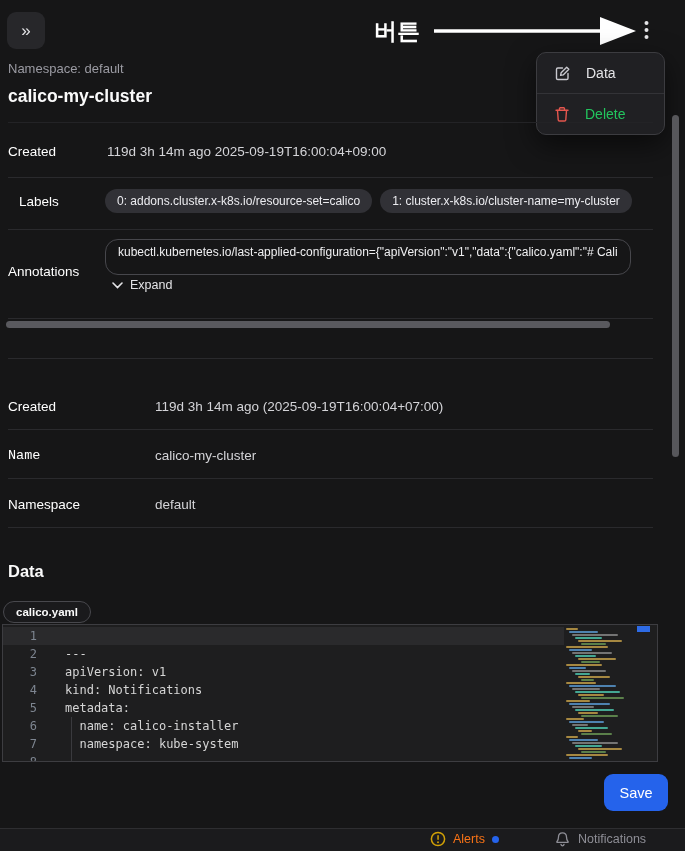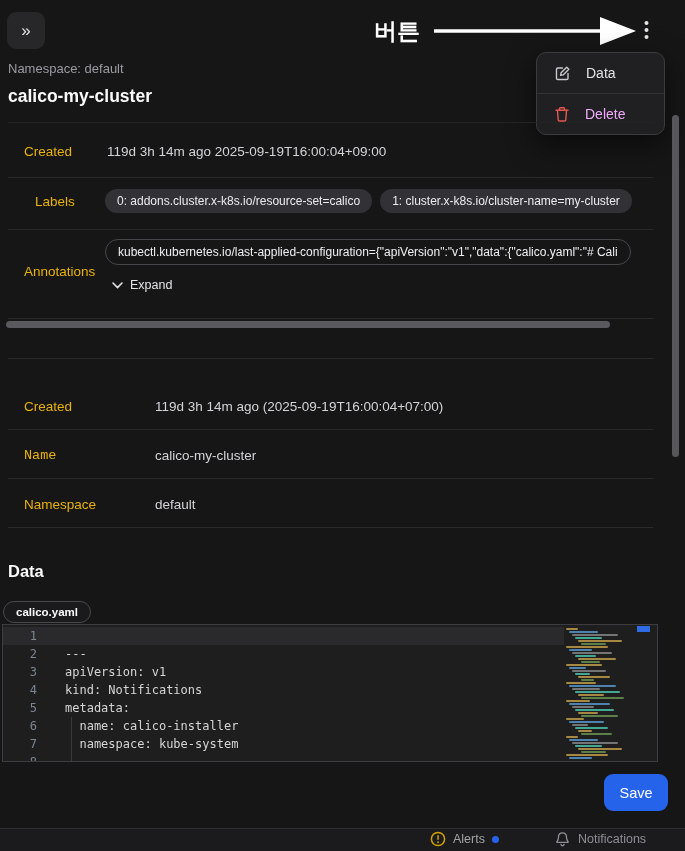--- a/index.html
+++ b/index.html
@@ -21,30 +21,30 @@
   .kebab-btn { left:636px; top:15px; width:20px; height:30px; background:none; border:none; cursor:pointer;
     display:flex; align-items:center; justify-content:center; }
   .ns-line { left:8px; top:61px; font-size:13px; color:#9b9ba3; }
   .page-title { left:8px; top:86px; font-size:17.5px; font-weight:700; color:#fafafa; }
 
   
   .menu { left:536px; top:52px; width:129px; background:#202023; border:1px solid #3c3c40;
     border-radius:10px; box-shadow:0 10px 28px rgba(0,0,0,.55); overflow:hidden; }
   .menu-item { height:40px; display:flex; align-items:center; gap:15px; padding:0 17px;
     font-size:14px; color:#e4e4e7; cursor:pointer; }
-  .menu-item.danger { color:#f0abfc;text-align:right; }
+  .menu-item.danger { color:#22c55e;text-align:right; }
   .menu-divider { height:1px; background:#333337; }
 
   
-  .row-label { position:absolute; left:24px; font-size:13.5px; color:#eab308; }
+  .row-label { position:absolute; left:8px; font-size:13.5px; color:#ffffff; }
   .row-value { position:absolute; font-size:13.5px; color:#d4d4d8; }
   .chips { left:105px; top:189px; display:flex; gap:8px; width:553px; overflow:hidden; }
   .chip { height:24px; border-radius:12px; background:#313136; color:#ececf0;
     font-size:12px; padding:0 12px; line-height:24px; white-space:nowrap; flex:0 0 auto; }
-  .anno-chip { left:105px; top:239px; height:26px; max-width:553px; overflow:hidden;
+  .anno-chip { left:105px; top:239px; height:36px; max-width:553px; overflow:hidden;
     border:1px solid #47474c; border-radius:13px; color:#f0f0f2; font-size:12px;
     padding:0 12px; line-height:24px; white-space:nowrap; }
   .expand { left:112px; top:278px; display:flex; align-items:center; gap:7px;
     background:none; border:none; color:#e4e4e7; font-size:12.5px; cursor:pointer;
     font-family:"Liberation Sans",sans-serif; }
 
   
   .hscroll { left:6px; top:321px; width:604px; height:7px; border-radius:4px; background:#59595e; }
   .vscroll { left:672px; top:115px; width:7px; height:342px; border-radius:4px; background:#57575b; }
 
@@ -63,21 +63,21 @@
   .code-line .txt { margin-left:28px; white-space:pre; }
   .code-line.g::after { content:''; position:absolute; left:68px; top:0; bottom:0; width:1px; background:#3a3a3e; }
   .minimap { position:absolute; left:561px; top:2px; width:72px; height:132px; overflow:hidden; }
   .mini-thumb { position:absolute; left:634px; top:1px; width:13px; height:6px; background:#2e6be5; }
 
   
   .save-btn { left:604px; top:774px; width:64px; height:37px; border-radius:9px; border:none;
     background:#2563eb; color:#ffffff; font-size:14.5px; cursor:pointer; font-family:"Liberation Sans",sans-serif; }
   .footer { left:0; top:828px; width:685px; height:23px; background:#1b1b1d; border-top:1px solid #2e2e31; }
   .alerts-btn { position:absolute; left:430px; top:831px; display:flex; align-items:center; gap:7px;
-    background:none; border:none; cursor:pointer; color:#a3a3a3; font-size:12.5px; font-family:"Liberation Sans",sans-serif; }
+    background:none; border:none; cursor:pointer; color:#f97316; font-size:12.5px; font-family:"Liberation Sans",sans-serif; }
   .alert-dot { width:7px; height:7px; border-radius:50%; background:#2563eb; }
   .notif-btn { position:absolute; left:555px; top:831px; display:flex; align-items:center; gap:8px;
     background:none; border:none; cursor:pointer; color:#8e8e96; font-size:12.5px; font-family:"Liberation Sans",sans-serif; }
 </style>
 </head>
 <body>
 
 <div class="canvas">
 
   <button class="abs collapse-btn">

